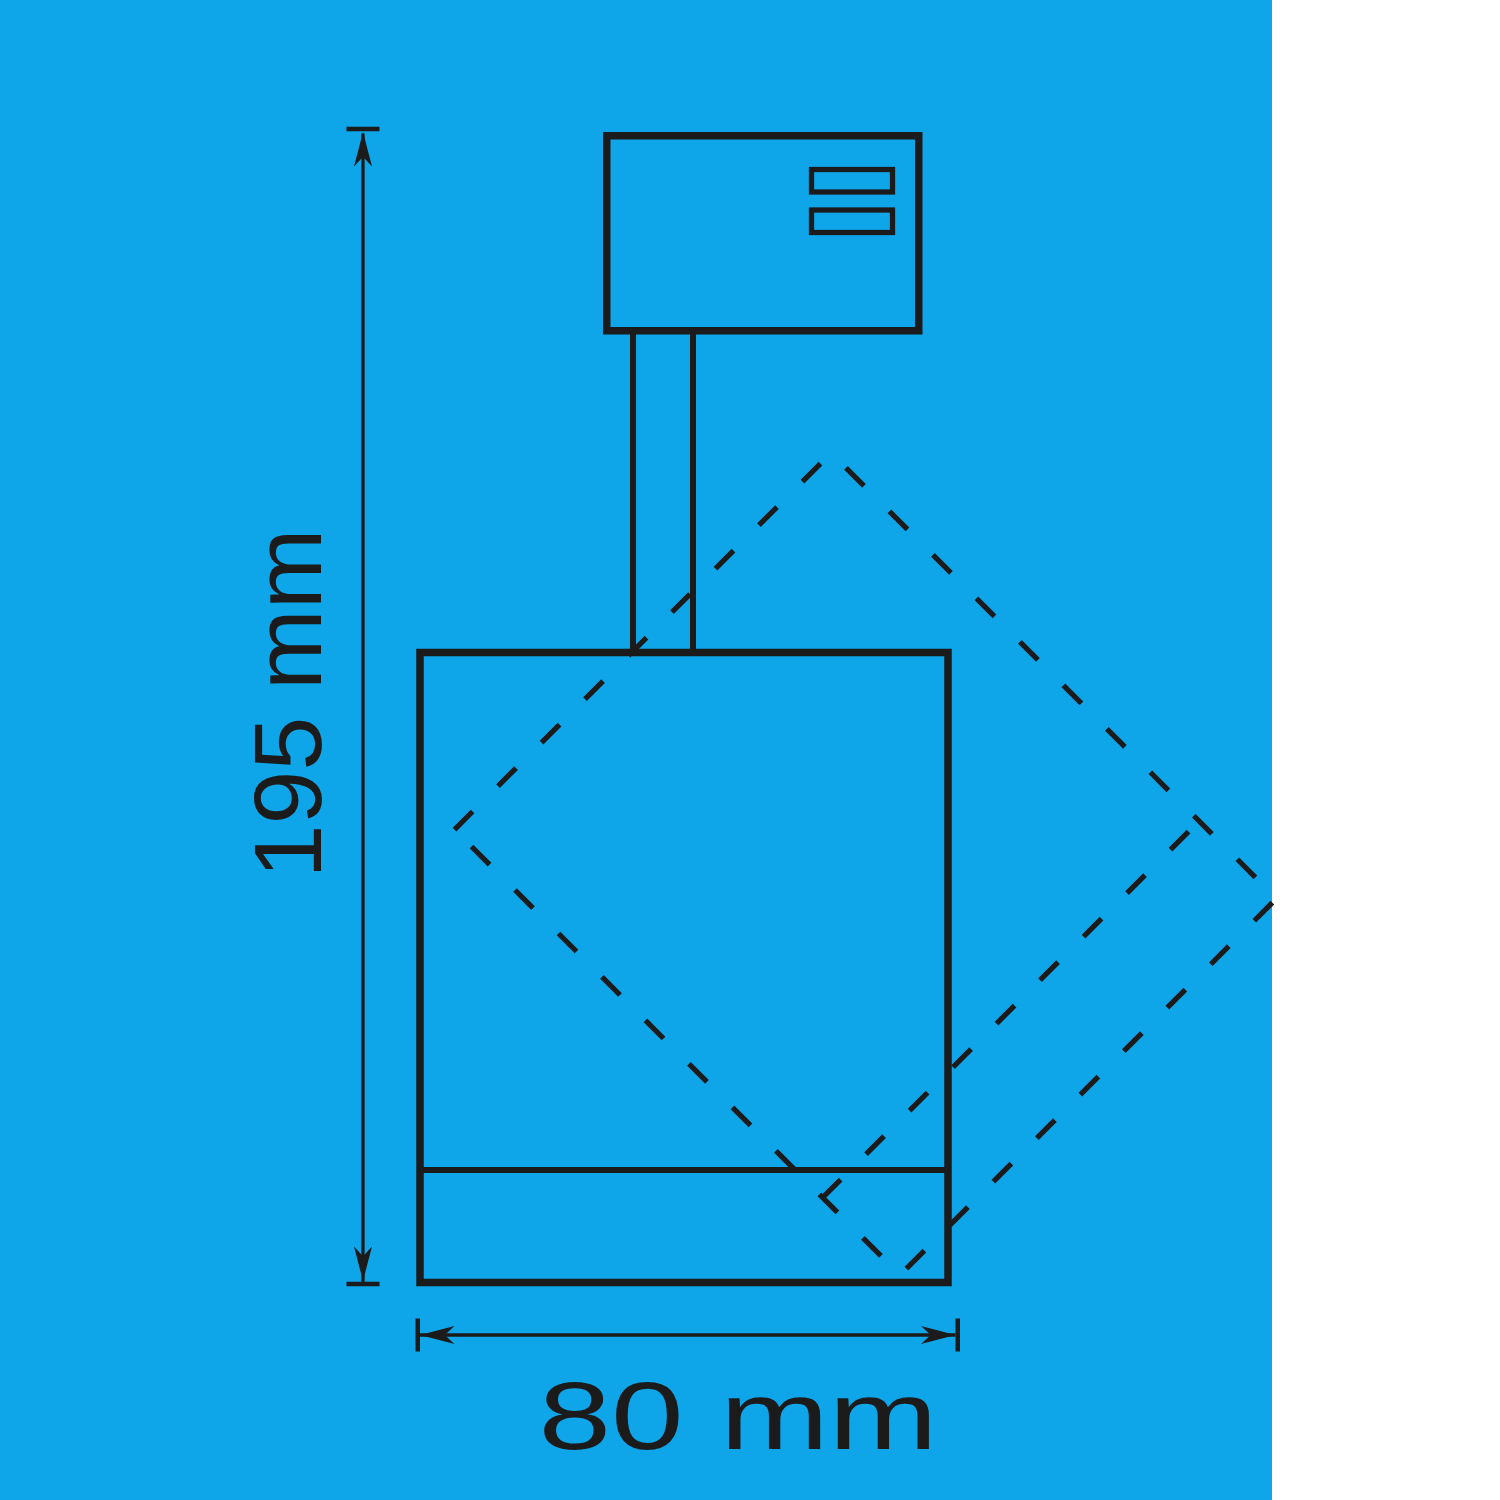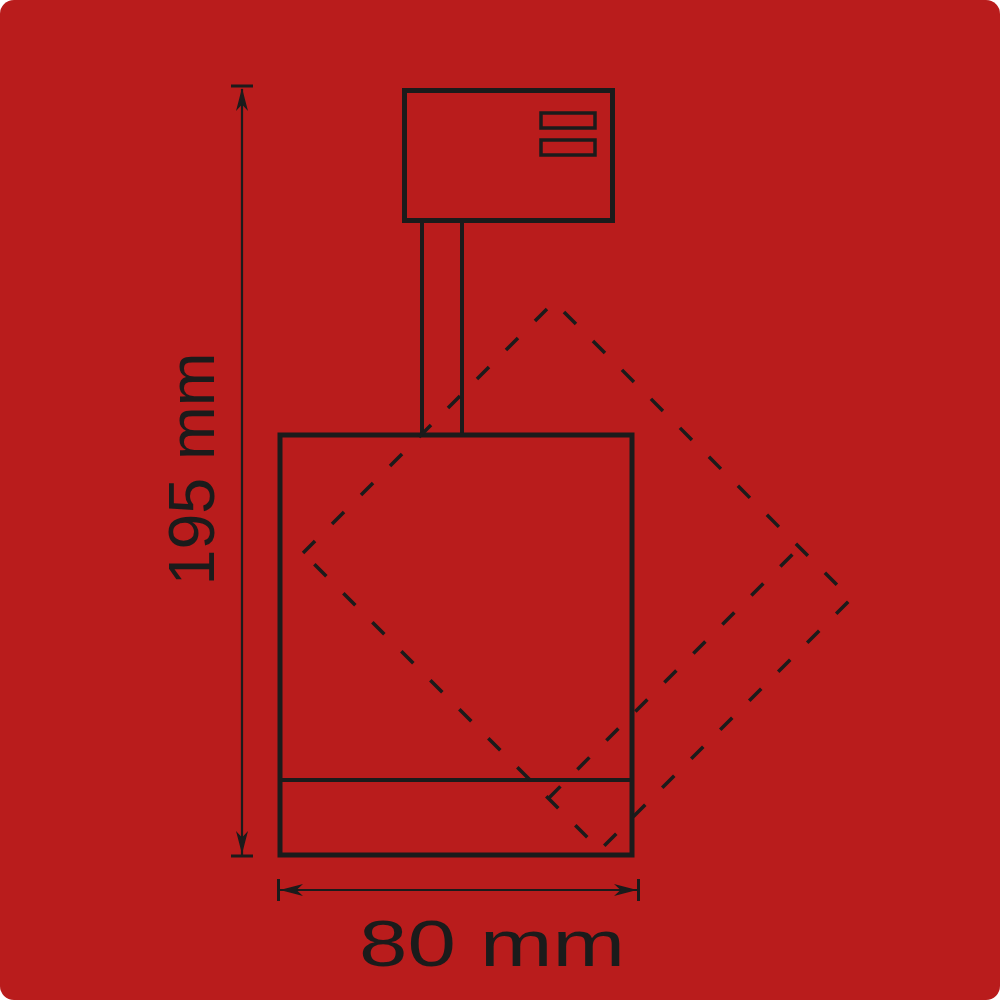--- a/index.html
+++ b/index.html
@@ -6,24 +6,23 @@
     margin: 0;
     padding: 0;
     background: #ffffff;
     width: 1000px;
     height: 1000px;
     overflow: hidden;
     font-family: "Liberation Sans", sans-serif;
   }
   .canvas {
     position: relative;
-    width: 1000px;
+    width: 848px;
     height: 1000px;
-    background: #b91c1c;
-    border-radius: 14px;
+    background: #0ea5e9;
   }
   svg { display: block; }
   .solid-stroke {
     fill: none;
     stroke: #1b1b1b;
   }
   .dashed-stroke {
     fill: none;
     stroke: #1b1b1b;
     stroke-width: 3.5;

